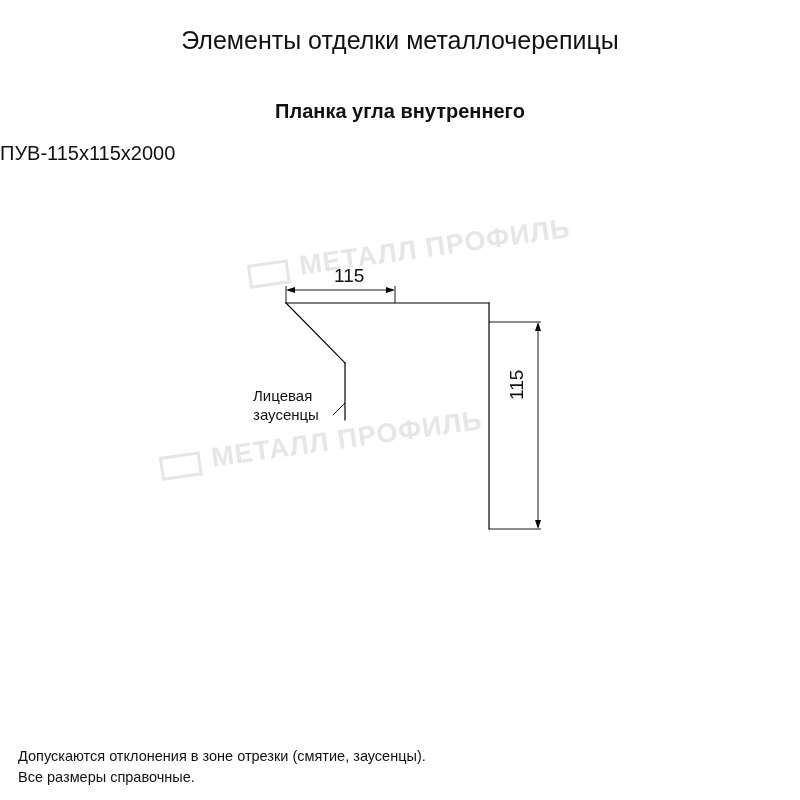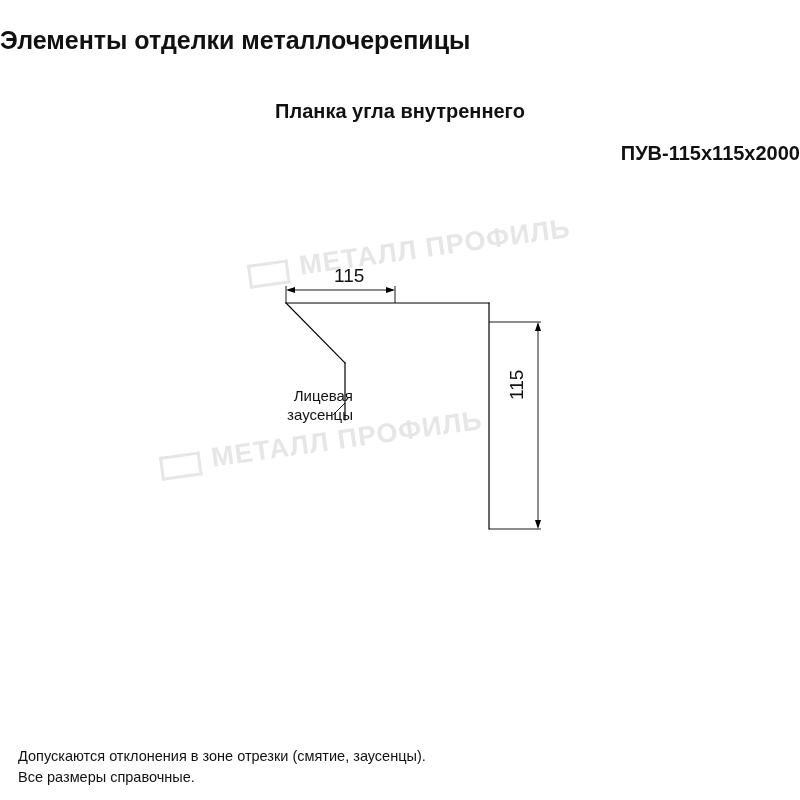--- a/index.html
+++ b/index.html
@@ -19,43 +19,44 @@
     position: absolute;
     inset: 0;
   }
 
   
   .title-main {
     position: absolute;
     top: 26px;
     left: 0;
     width: 800px;
+    text-align: center;
     font-size: 25px;
-    font-weight: bold;
+    font-weight: normal;
     letter-spacing: 0px;
     color: #111111;
   }
   .title-sub {
     position: absolute;
     top: 100px;
     left: 0;
     width: 800px;
     text-align: center;
     font-size: 20px;
     font-weight: bold;
     color: #111111;
   }
   .title-code {
     position: absolute;
     top: 142px;
     left: 0;
     width: 800px;
-    text-align: right;
+    text-align: left;
     font-size: 20px;
-    font-weight: bold;
+    font-weight: normal;
     color: #111111;
   }
 
   
   .wm {
     position: absolute;
     display: flex;
     align-items: center;
     gap: 10px;
     color: #e6e6e6;
@@ -115,21 +116,21 @@
     top: 400px;
     transform: rotate(-90deg);
     transform-origin: left top;
     white-space: nowrap;
   }
   .face-label {
     position: absolute;
     left: 253px;
     top: 386px;
     width: 100px;
-    text-align: right;
+    text-align: left;
     font-size: 15px;
     line-height: 19px;
     color: #111111;
   }
 
   
   .footer {
     position: absolute;
     left: 18px;
     bottom: 12px;

